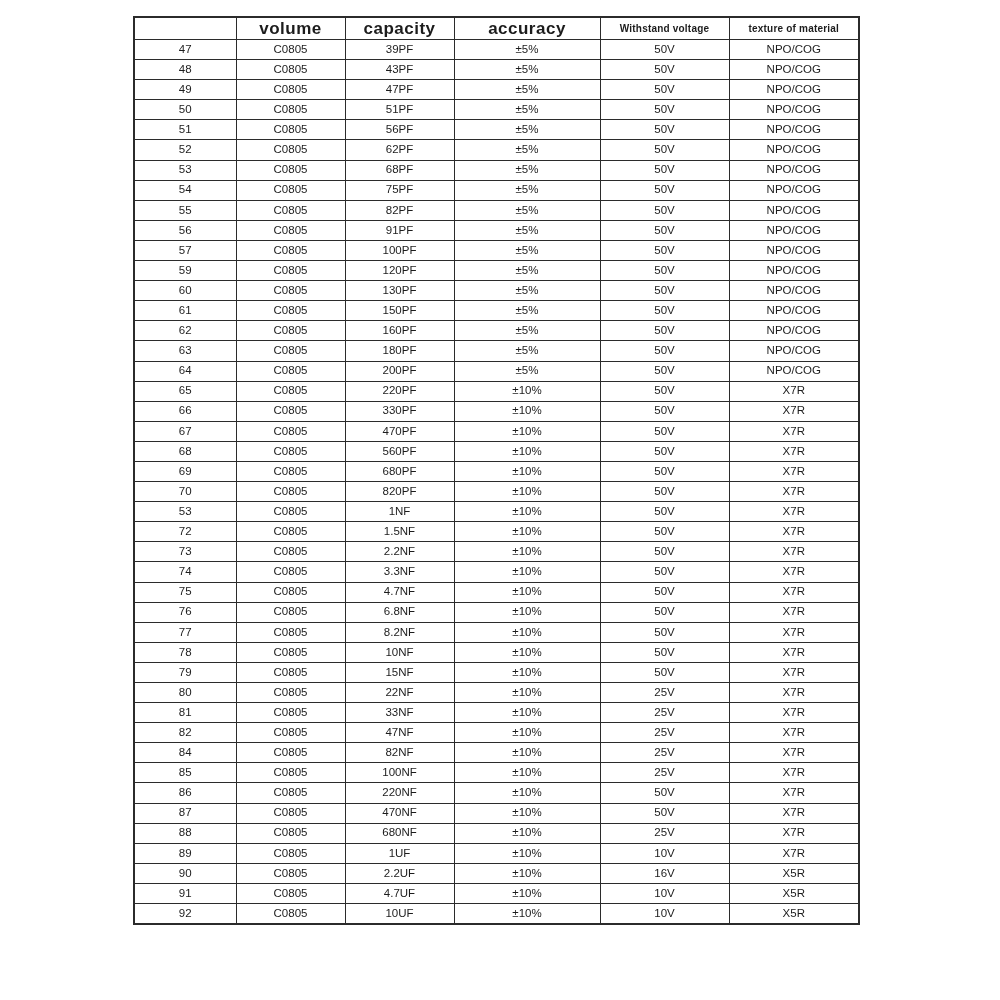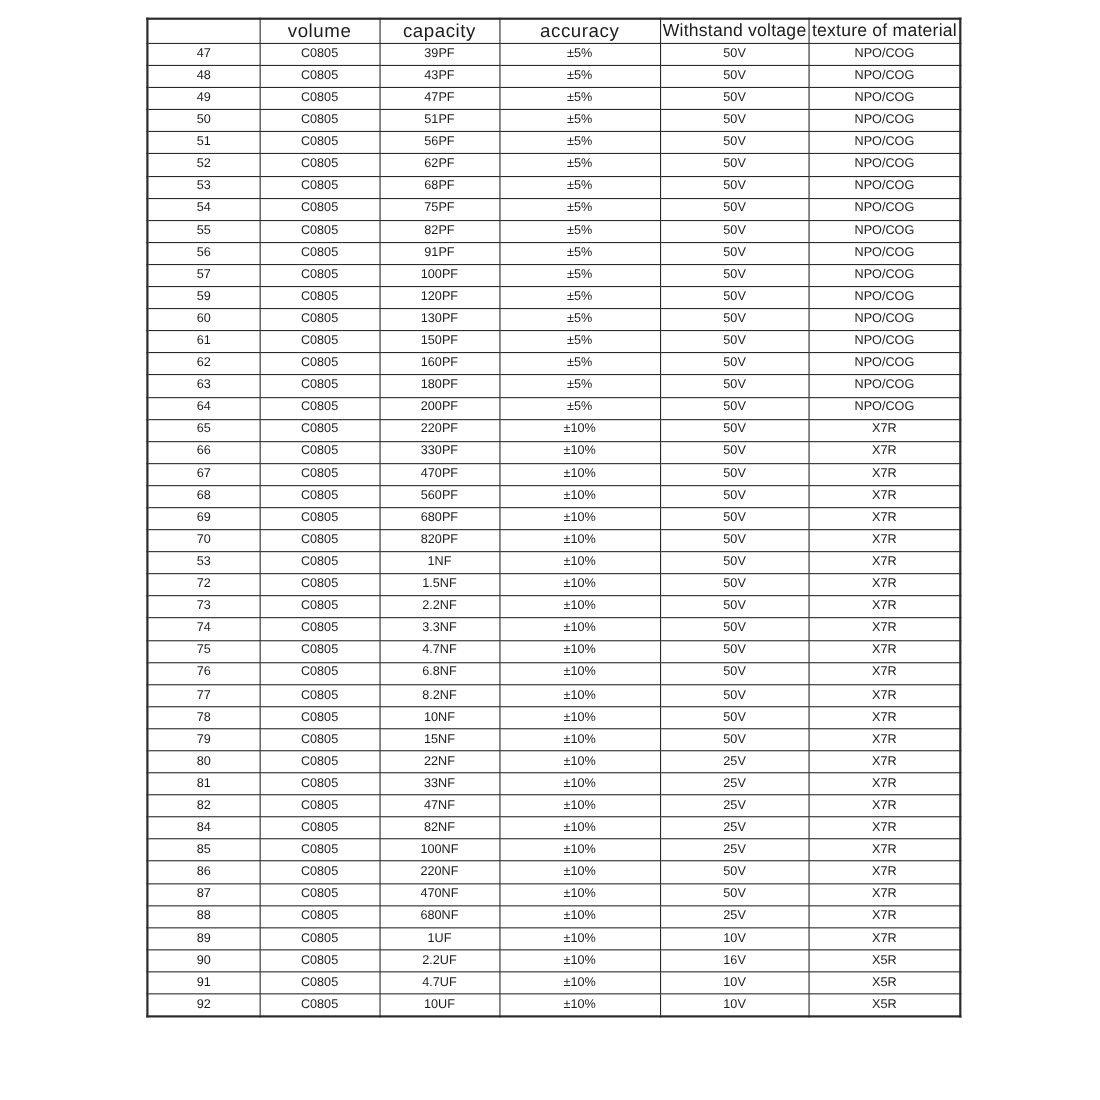--- a/index.html
+++ b/index.html
@@ -29,29 +29,29 @@
   table.spec-table td {
     border: 1px solid var(--border-color, #2b2b2b);
     text-align: center;
     vertical-align: middle;
     padding: 0 2px;
     background: var(--cell-bg, #ffffff);
     white-space: nowrap;
     overflow: hidden;
   }
   table.spec-table th {
-    font-weight: 400;
+    font-weight: 700;
     height: 21px;
   }
   table.spec-table th.large {
     font-size: 17px;
     letter-spacing: 0.5px;
   }
   table.spec-table th.small {
-    font-size: 16px;
+    font-size: 10px;
     letter-spacing: 0.2px;
   }
   table.spec-table td {
     font-size: 11.5px;
     height: 19.1px;
     line-height: 1;
   }
 </style>
 </head>
 <body>

